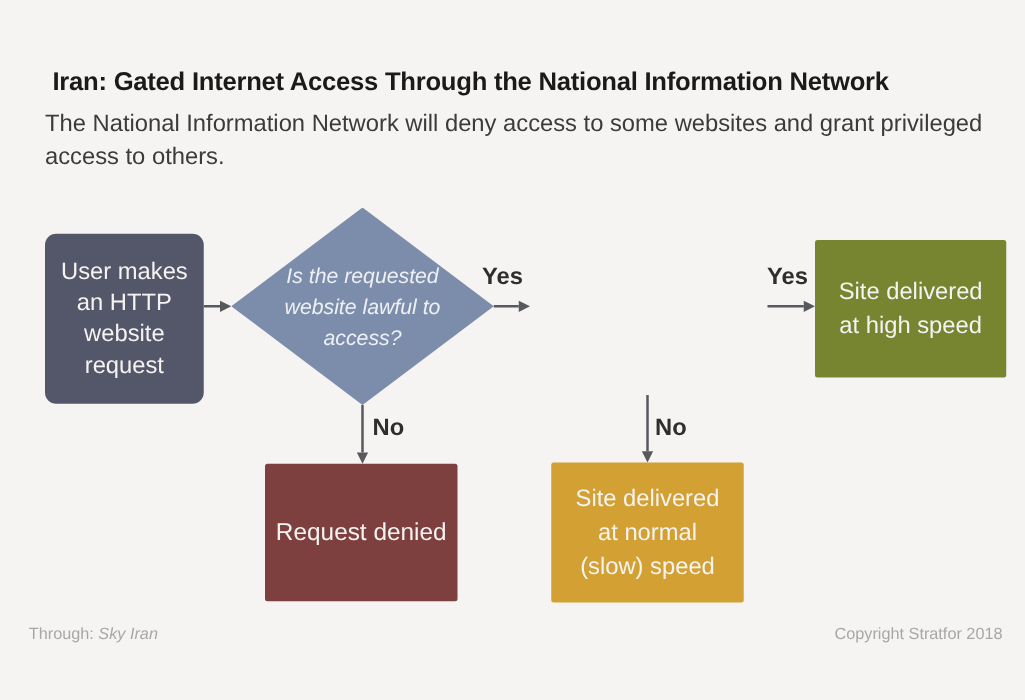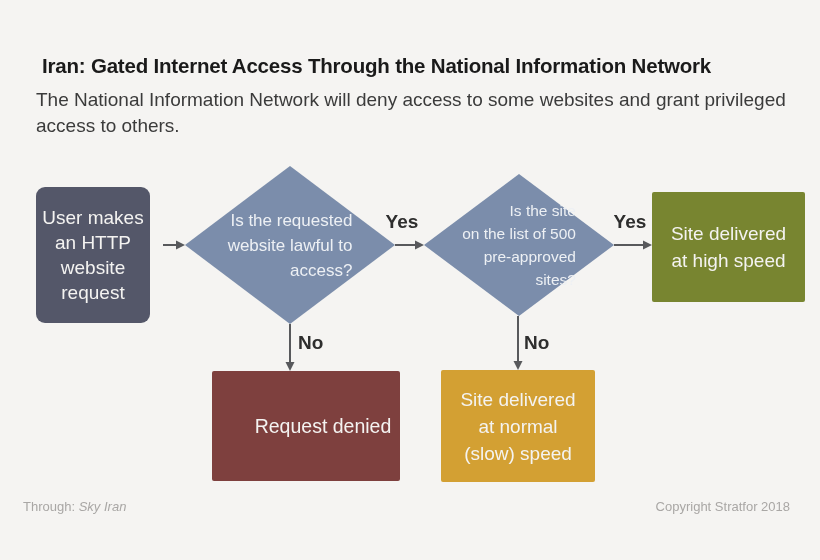--- a/index.html
+++ b/index.html
@@ -18,49 +18,49 @@
     letter-spacing:-0.2px; color:var(--title-text); white-space:nowrap;
   }
   .subtitle{
     position:absolute; left:36px; top:87px; font-size:19px; line-height:26px;
     color:var(--subtitle-text); white-space:pre-line;
   }
   .node{
     position:absolute; display:flex; align-items:center; justify-content:center;
     text-align:center; color:var(--node-text); white-space:pre-line;
   }
-  #node-user{left:36px; top:187px; width:114px; height:136px; background:var(--slate);
+  #node-user{left:36px; top:187px; width:127px; height:136px; background:var(--slate);
     border-radius:9px; font-size:19px; line-height:25px;}
   #node-high{left:652px; top:192px; width:153px; height:110px; background:var(--olive);
     border-radius:2px; font-size:19px; line-height:27px;}
   #node-denied{left:212px; top:371px; width:154px; height:110px; background:var(--maroon);
-    border-radius:2px; font-size:19.5px;padding-left:34px;}
+    border-radius:2px; font-size:19.5px;}
   #node-slow{left:441px; top:370px; width:154px; height:112px; background:var(--gold);
     border-radius:2px; font-size:19px; line-height:27px;}
   .diamond{position:absolute;}
   #diamond-lawful{left:185px; top:166px; width:210px; height:158px;}
   #diamond-preapproved{left:424px; top:174px; width:190px; height:142px;}
   .diamond-bg{position:absolute; left:0; top:0; right:0; bottom:0;
     background:var(--diamond); clip-path:polygon(50% 0%,100% 50%,50% 100%,0% 50%);}
   .diamond-label{position:absolute; left:0; top:0; right:0; bottom:0;
-    display:flex; align-items:center; justify-content:center; text-align:right;
-    color:#edf0f4; white-space:pre-line;}
+    display:flex; align-items:center; justify-content:center; text-align:center;
+    font-style:italic; color:#edf0f4; white-space:pre-line;}
   #diamond-lawful .diamond-label{font-size:17px; line-height:25px;}
   #diamond-preapproved .diamond-label{font-size:15.5px; line-height:23px;}
   .edge-label{position:absolute; font-size:19px; color:var(--edge-label);font-weight:bold;}
   #label-yes-1{left:381px; top:211px; width:42px; text-align:center;}
   #label-yes-2{left:609px; top:211px; width:42px; text-align:center;}
   #label-no-1{left:298px; top:332px;}
   #label-no-2{left:524px; top:332px;}
   svg.arrows{position:absolute; left:0; top:0; pointer-events:none;}
   .arrow-line{stroke:var(--arrow); stroke-width:2; fill:none;}
   .arrow-head{fill:var(--arrow); stroke:none;}
   .footer-source{position:absolute; left:23px; top:499px; font-size:13px; color:var(--footer-text);}
   .footer-source .src-name{font-style:italic;}
-  .footer-copyright{position:absolute; right:30px; top:499px; font-size:13px; color:var(--footer-text);margin-left:17px;}
+  .footer-copyright{position:absolute; right:18px; top:499px; font-size:13px; color:var(--footer-text);margin-left:17px;}
 </style>
 </head>
 <body>
 
 <div id="canvas">
 
   <div class="title">Iran: Gated Internet Access Through the National Information Network</div>
   <div class="subtitle">The National Information Network will deny access to some websites and grant privileged
 access to others.</div>
 
@@ -88,27 +88,20 @@
 request</span>
   </div>
 
   <div class="diamond" id="diamond-lawful">
     <div class="diamond-bg"></div>
     <div class="diamond-label">Is the requested
 website lawful to
 access?</div>
   </div>
 
-  <div class="diamond" id="diamond-preapproved">
-    <div class="diamond-bg"></div>
-    <div class="diamond-label">Is the site
-on the list of 500
-pre-approved
-sites?</div>
-  </div>
 
   <div class="node" id="node-high">
     <span>Site delivered
 at high speed</span>
   </div>
 
   <div class="node" id="node-denied">
     <span>Request denied</span>
   </div>
 

